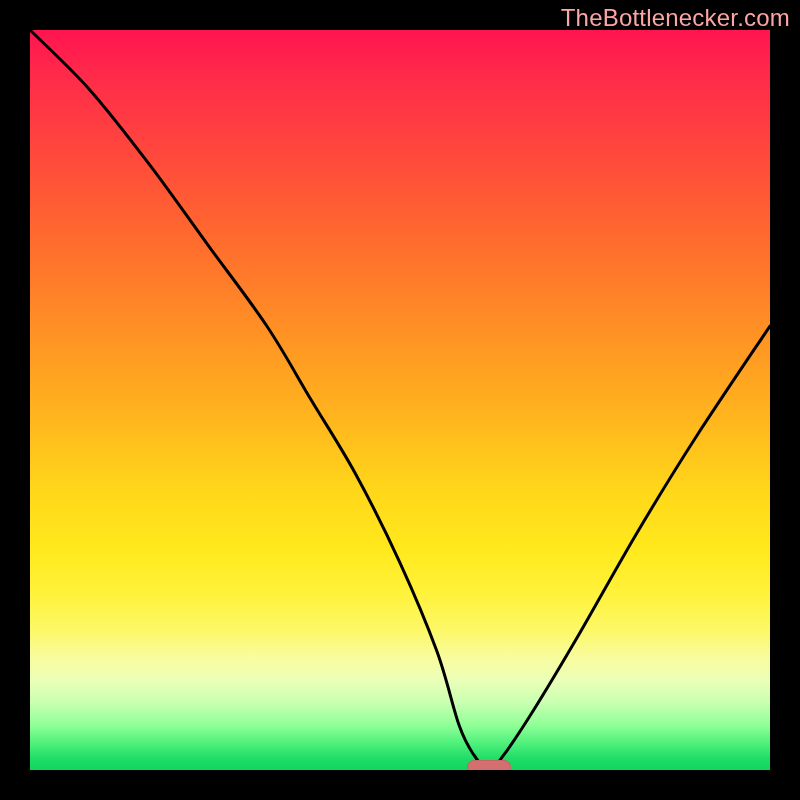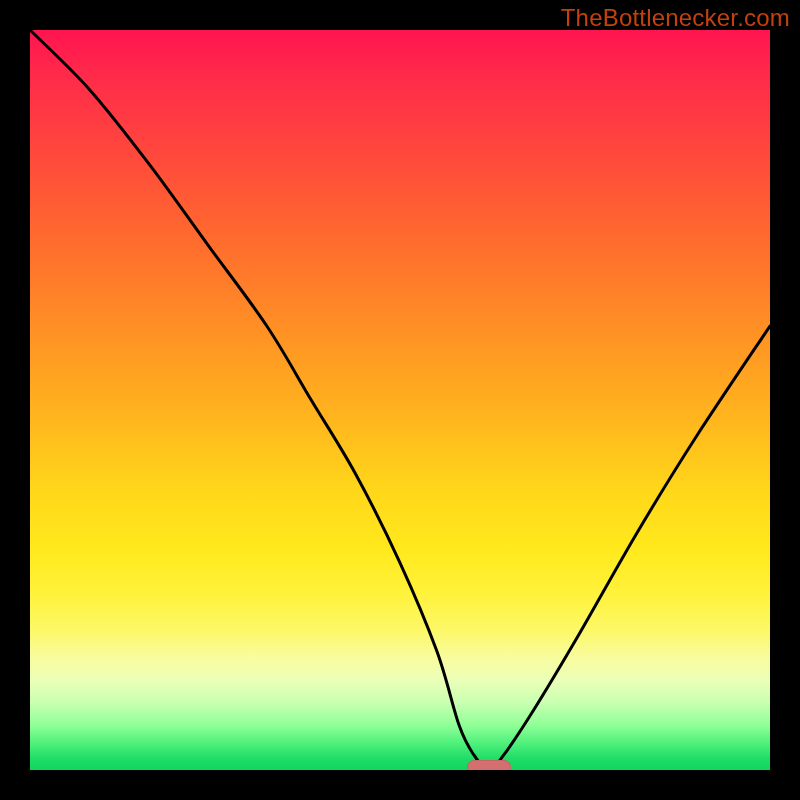--- a/index.html
+++ b/index.html
@@ -16,21 +16,21 @@
     left: 0;
     top: 0;
     width: 800px;
     height: 800px;
     background: #000000;
   }
   .attribution {
     position: absolute;
     top: 4px;
     right: 10px;
-    color: #c2410c;
+    color: #fca5a5;
     font-size: 24px;
     font-weight: 400;
     letter-spacing: 0.2px;
   }
   .plot-area {
     position: absolute;
     left: 30px;
     top: 30px;
     width: 740px;
     height: 740px;

